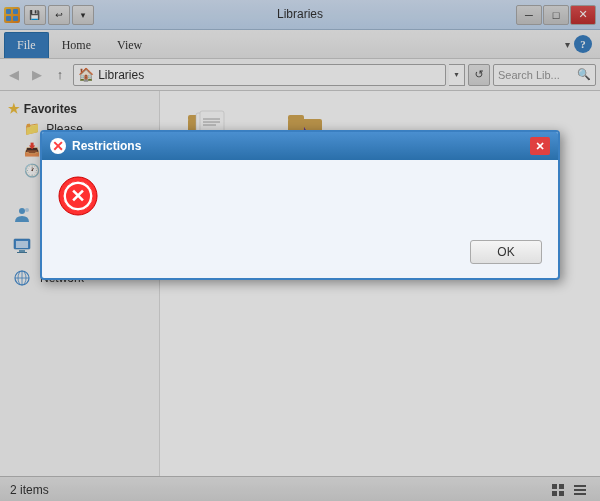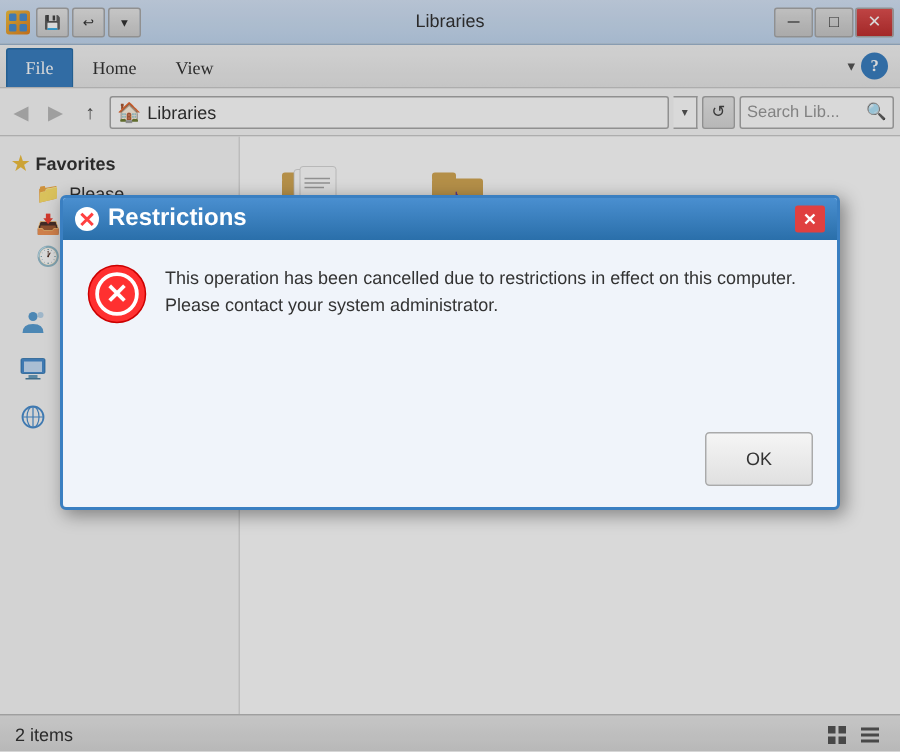--- a/index.html
+++ b/index.html
@@ -342,21 +342,21 @@
       color: #ff4040;
       font-size: 14px;
       background: white;
       border-radius: 50%;
       width: 16px; height: 16px;
       display: flex; align-items: center; justify-content: center;
       font-weight: bold;
     }
     .modal-title-text {
       color: white;
-      font-size: 16px;
+      font-size: 12px;
       font-weight: bold;
     }
     .modal-close-btn {
       width: 20px; height: 18px;
       background: #e04040;
       border-radius: 2px;
       display: flex; align-items: center; justify-content: center;
       color: white;
       font-size: 11px;
       cursor: pointer;
@@ -377,28 +377,28 @@
       color: #333;
       line-height: 1.5;
       flex: 1;
     }
     .modal-footer {
       padding: 8px 16px 14px;
       display: flex;
       justify-content: flex-end;
     }
     .ok-btn {
-      width: 72px; height: 36px;
+      width: 72px; height: 24px;
       background: linear-gradient(to bottom, #f5f5f5, #e0e0e0);
       border: 1px solid #aaa;
       border-radius: 3px;
       font-size: 12px;
       color: #333;
       cursor: pointer;
-      display: flex; align-items: center; justify-content: center; margin-top: 48px;
+      display: flex; align-items: center; justify-content: center;
     }
   </style>
 </head>
 <body>
 
 <div class="title-bar">
   <div class="title-bar-left">
     <div class="title-bar-icon">
       <svg width="14" height="14" viewBox="0 0 14 14">
         <rect x="1" y="1" width="5" height="5" fill="#4a8fd0" rx="1"></rect>
@@ -573,19 +573,18 @@
     </div>
     <div class="modal-body">
       <div class="modal-error-icon">
         <svg width="40" height="40" viewBox="0 0 40 40">
           <circle cx="20" cy="20" r="19" fill="#ff3030" stroke="#cc0000" stroke-width="1"></circle>
           <circle cx="20" cy="20" r="15" fill="white" stroke="#ff3030" stroke-width="1"></circle>
           <circle cx="20" cy="20" r="12" fill="#ff3030"></circle>
           <text x="20" y="26" text-anchor="middle" font-size="18" font-weight="bold" fill="white">✕</text>
         </svg>
       </div>
-      <div class="modal-message">This operation has been cancelled due to restrictions in effect on this computer. Please contact your system administrator.</div>
     </div>
     <div class="modal-footer">
       <button class="ok-btn">OK</button>
     </div>
   </div>
 </div>
 
 </body></html>

